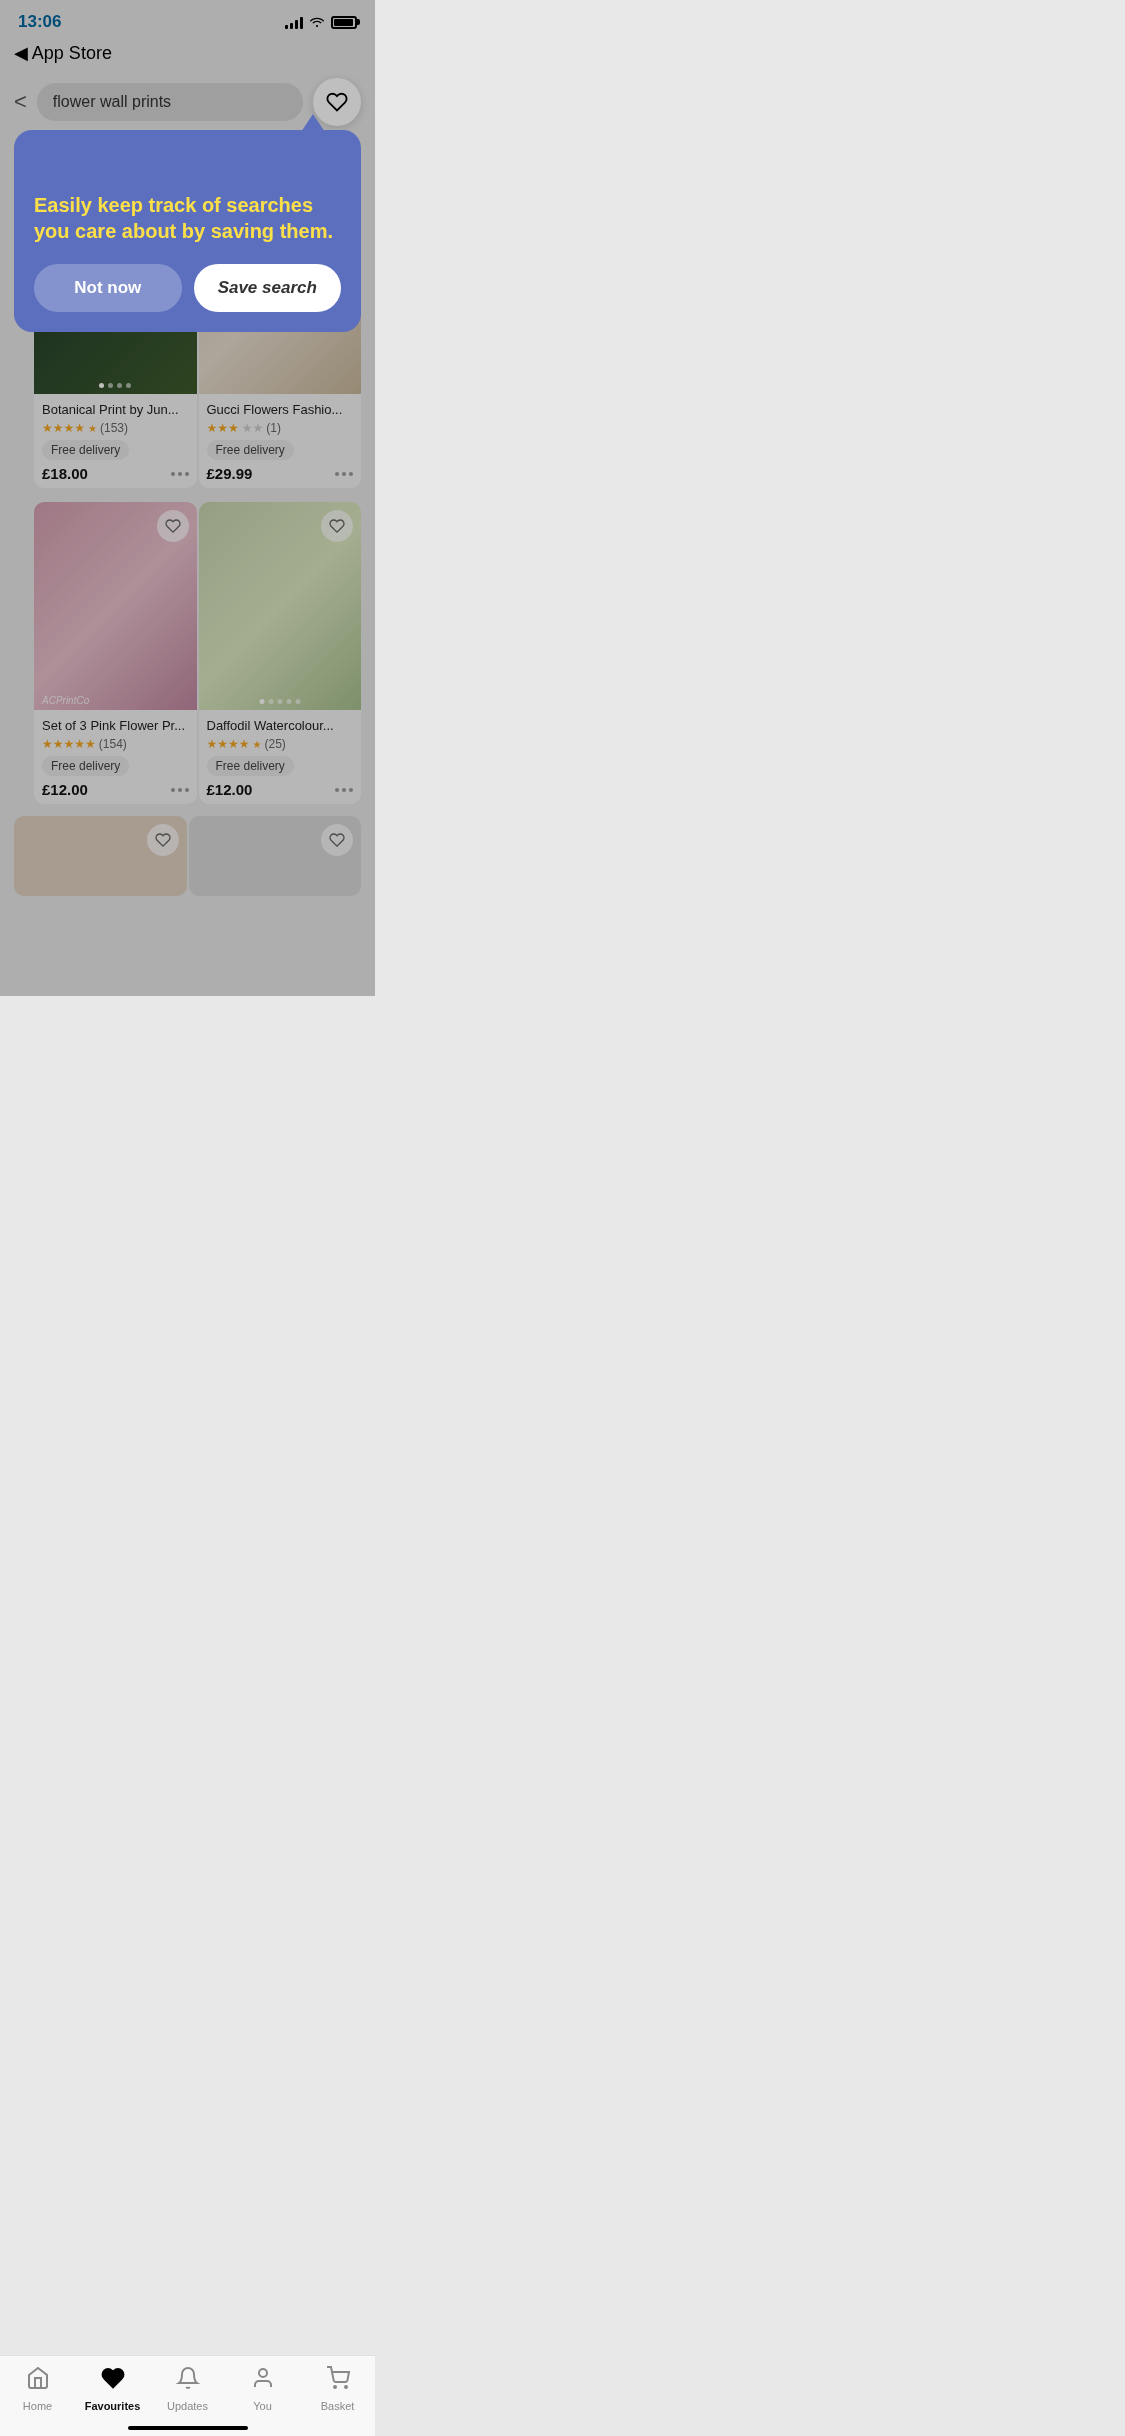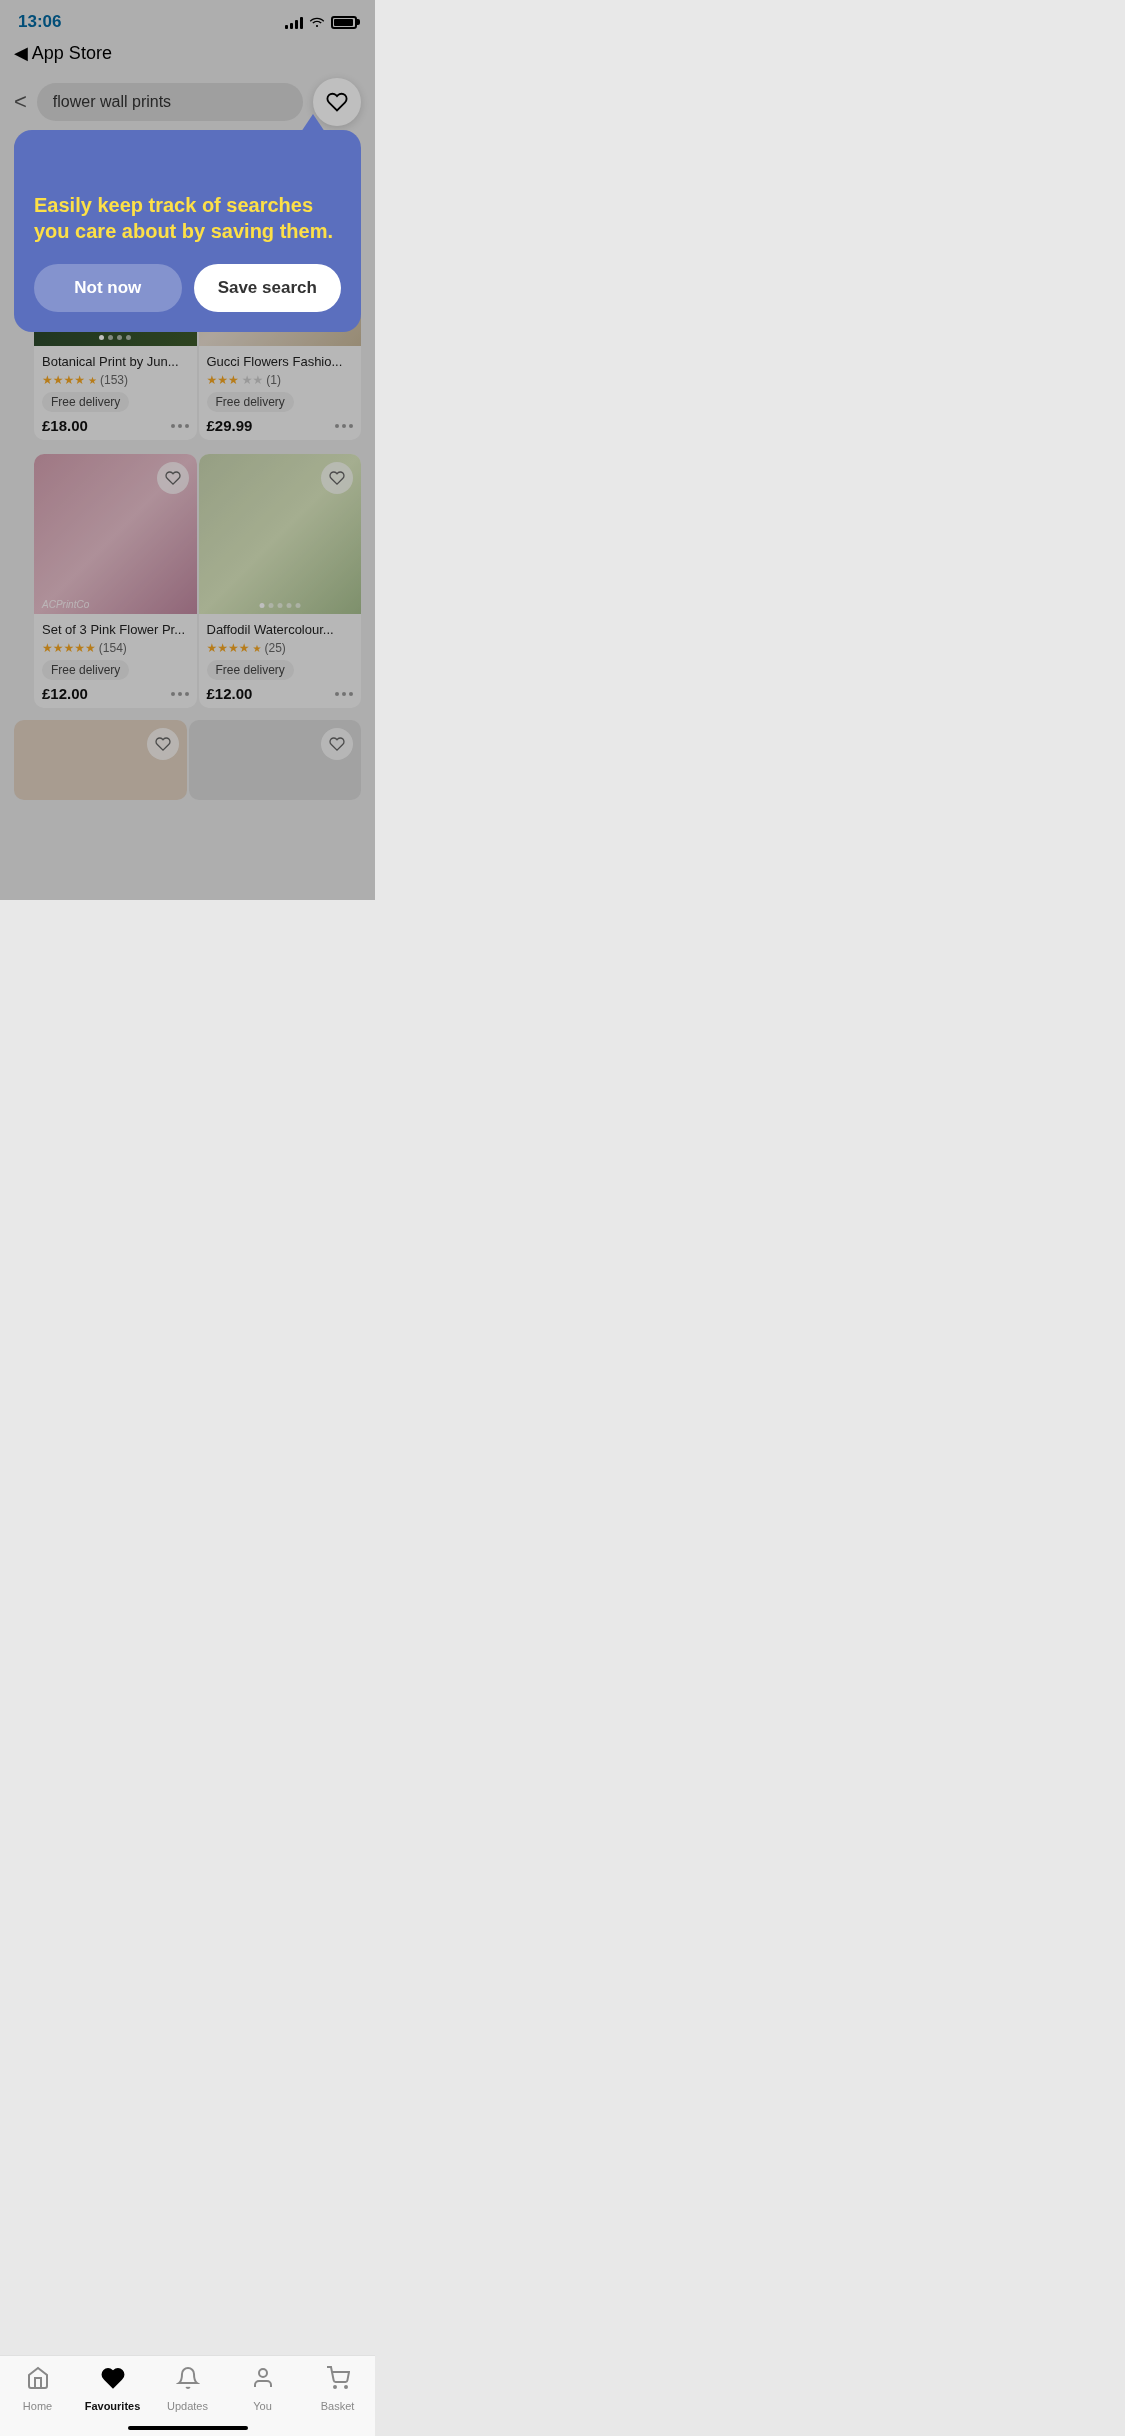--- a/index.html
+++ b/index.html
@@ -227,41 +227,42 @@
     .btn-save-search {
       flex: 1;
       background: #fff;
       border: none;
       border-radius: 50px;
       padding: 14px 10px;
       font-size: 17px;
       font-weight: 700;
       color: #333;
       cursor: pointer;
+      font-style: italic;
     }
 
     
     .product-grid {
       display: grid;
       grid-template-columns: 1fr 1fr;
       gap: 2px;
       padding: 0 14px;
       background: #e8e8e8;
       margin-left: 20px;
     }
     .product-card {
       background: #f5f5f5;
       border-radius: 10px;
       overflow: hidden;
       margin-bottom: 12px;
     }
     .product-image-container {
       position: relative;
       background: #ddd;
-      height: 160px;
+      height: 208px;
       overflow: hidden;
     }
     .ad-badge {
       position: absolute;
       top: 8px;
       left: 8px;
       background: rgba(255,255,255,0.85);
       border-radius: 4px;
       padding: 2px 6px;
       font-size: 11px;

